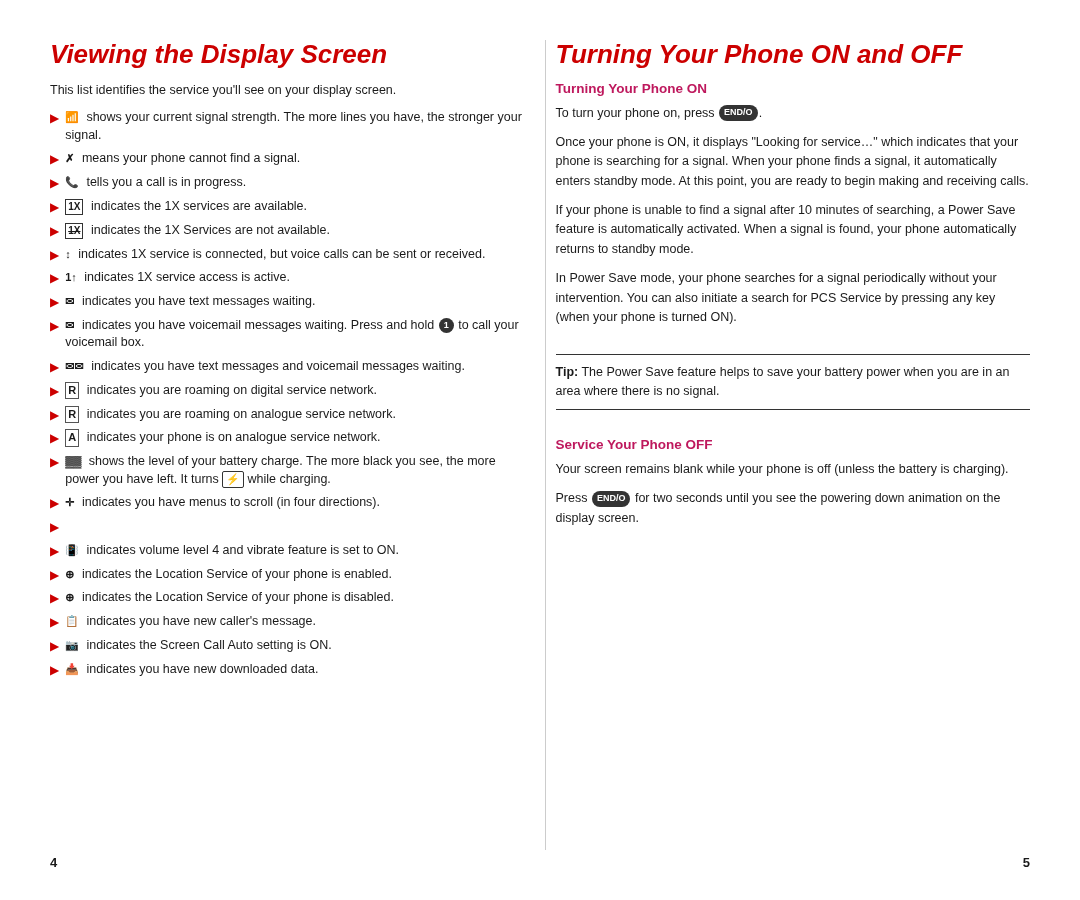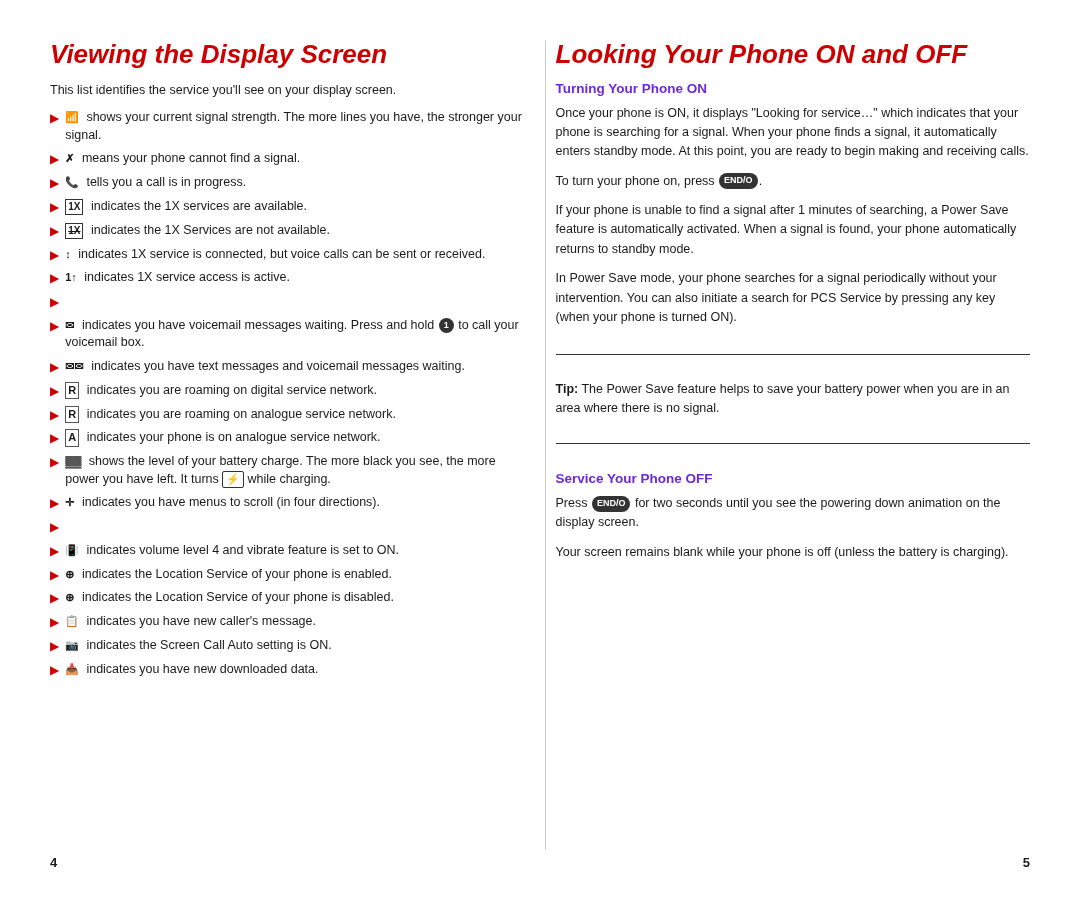--- a/index.html
+++ b/index.html
@@ -61,33 +61,33 @@
     }
     .bullet-icon {
       display: inline-block;
       font-weight: bold;
       margin-right: 4px;
       font-size: 11px;
     }
     .sub-section-title {
       font-size: 13.5px;
       font-weight: 900;
-      color: #6d28d9;
+      color: #be185d;
       margin-bottom: 8px;
       margin-top: 8px;
     }
     .body-text {
       font-size: 12.5px;
       line-height: 1.55;
       margin-bottom: 10px;
     }
     .tip-box {
       border-top: 1px solid #333;
       border-bottom: 1px solid #333;
-      padding: 25px 0;
+      padding: 8px 0;
       margin: 27px 0;
       font-size: 12.5px;
       line-height: 1.5;
     }
     .tip-box strong {
       font-weight: 900;
     }
     .key-button {
       display: inline-block;
       background: #333;
@@ -150,20 +150,21 @@
       <li>
         <span class="bullet-arrow">▶</span>
         <span><span class="bullet-icon">↕</span> indicates 1X service is connected, but voice calls can be sent or received.</span>
       </li>
       <li>
         <span class="bullet-arrow">▶</span>
         <span><span class="bullet-icon" style="font-weight:900;">1↑</span> indicates 1X service access is active.</span>
       </li>
       <li>
         <span class="bullet-arrow">▶</span>
+        <span><span class="bullet-icon">✉</span> indicates you have text messages waiting.</span>
       </li>
       <li>
         <span class="bullet-arrow">▶</span>
         <span><span class="bullet-icon">✉</span> indicates you have voicemail messages waiting. Press and hold <span class="key-button">1</span> to call your voicemail box.</span>
       </li>
       <li>
         <span class="bullet-arrow">▶</span>
         <span><span class="bullet-icon">✉✉</span> indicates you have text messages and voicemail messages waiting.</span>
       </li>
       <li>
@@ -210,52 +211,52 @@
         <span><span class="bullet-icon">📷</span> indicates the Screen Call Auto setting is ON.</span>
       </li>
       <li>
         <span class="bullet-arrow">▶</span>
         <span><span class="bullet-icon">📥</span> indicates you have new downloaded data.</span>
       </li>
     </ul>
   </div>
 
   <div class="right-column">
-    <h1 class="section-title">Looking Your Phone ON and OFF</h1>
+    <h1 class="section-title">Turning Your Phone ON and OFF</h1>
 
     <div class="sub-section-title">Turning Your Phone ON</div>
 
     <p class="body-text">
+      To turn your phone on, press <span class="key-button">END/O</span>.
+    </p>
+
+    <p class="body-text">
       Once your phone is ON, it displays "Looking for service…" which indicates that your phone is searching for a signal. When your phone finds a signal, it automatically enters standby mode. At this point, you are ready to begin making and receiving calls.
     </p>
 
     <p class="body-text">
-      To turn your phone on, press <span class="key-button">END/O</span>.
-    </p>
-
-    <p class="body-text">
-      If your phone is unable to find a signal after 1 minutes of searching, a Power Save feature is automatically activated. When a signal is found, your phone automatically returns to standby mode.
+      If your phone is unable to find a signal after 10 minutes of searching, a Power Save feature is automatically activated. When a signal is found, your phone automatically returns to standby mode.
     </p>
 
     <p class="body-text">
       In Power Save mode, your phone searches for a signal periodically without your intervention. You can also initiate a search for PCS Service by pressing any key (when your phone is turned ON).
     </p>
 
     <div class="tip-box">
       <span><strong>Tip:</strong> The Power Save feature helps to save your battery power when you are in an area where there is no signal.</span>
     </div>
 
     <div class="sub-section-title">Service Your Phone OFF</div>
 
     <p class="body-text">
+      Your screen remains blank while your phone is off (unless the battery is charging).
+    </p>
+
+    <p class="body-text">
       Press <span class="key-button">END/O</span> for two seconds until you see the powering down animation on the display screen.
-    </p>
-
-    <p class="body-text">
-      Your screen remains blank while your phone is off (unless the battery is charging).
     </p>
   </div>
 
 </div>
 
 <div class="page-footer">
   <span>4</span>
   <span>5</span>
 </div>
 

